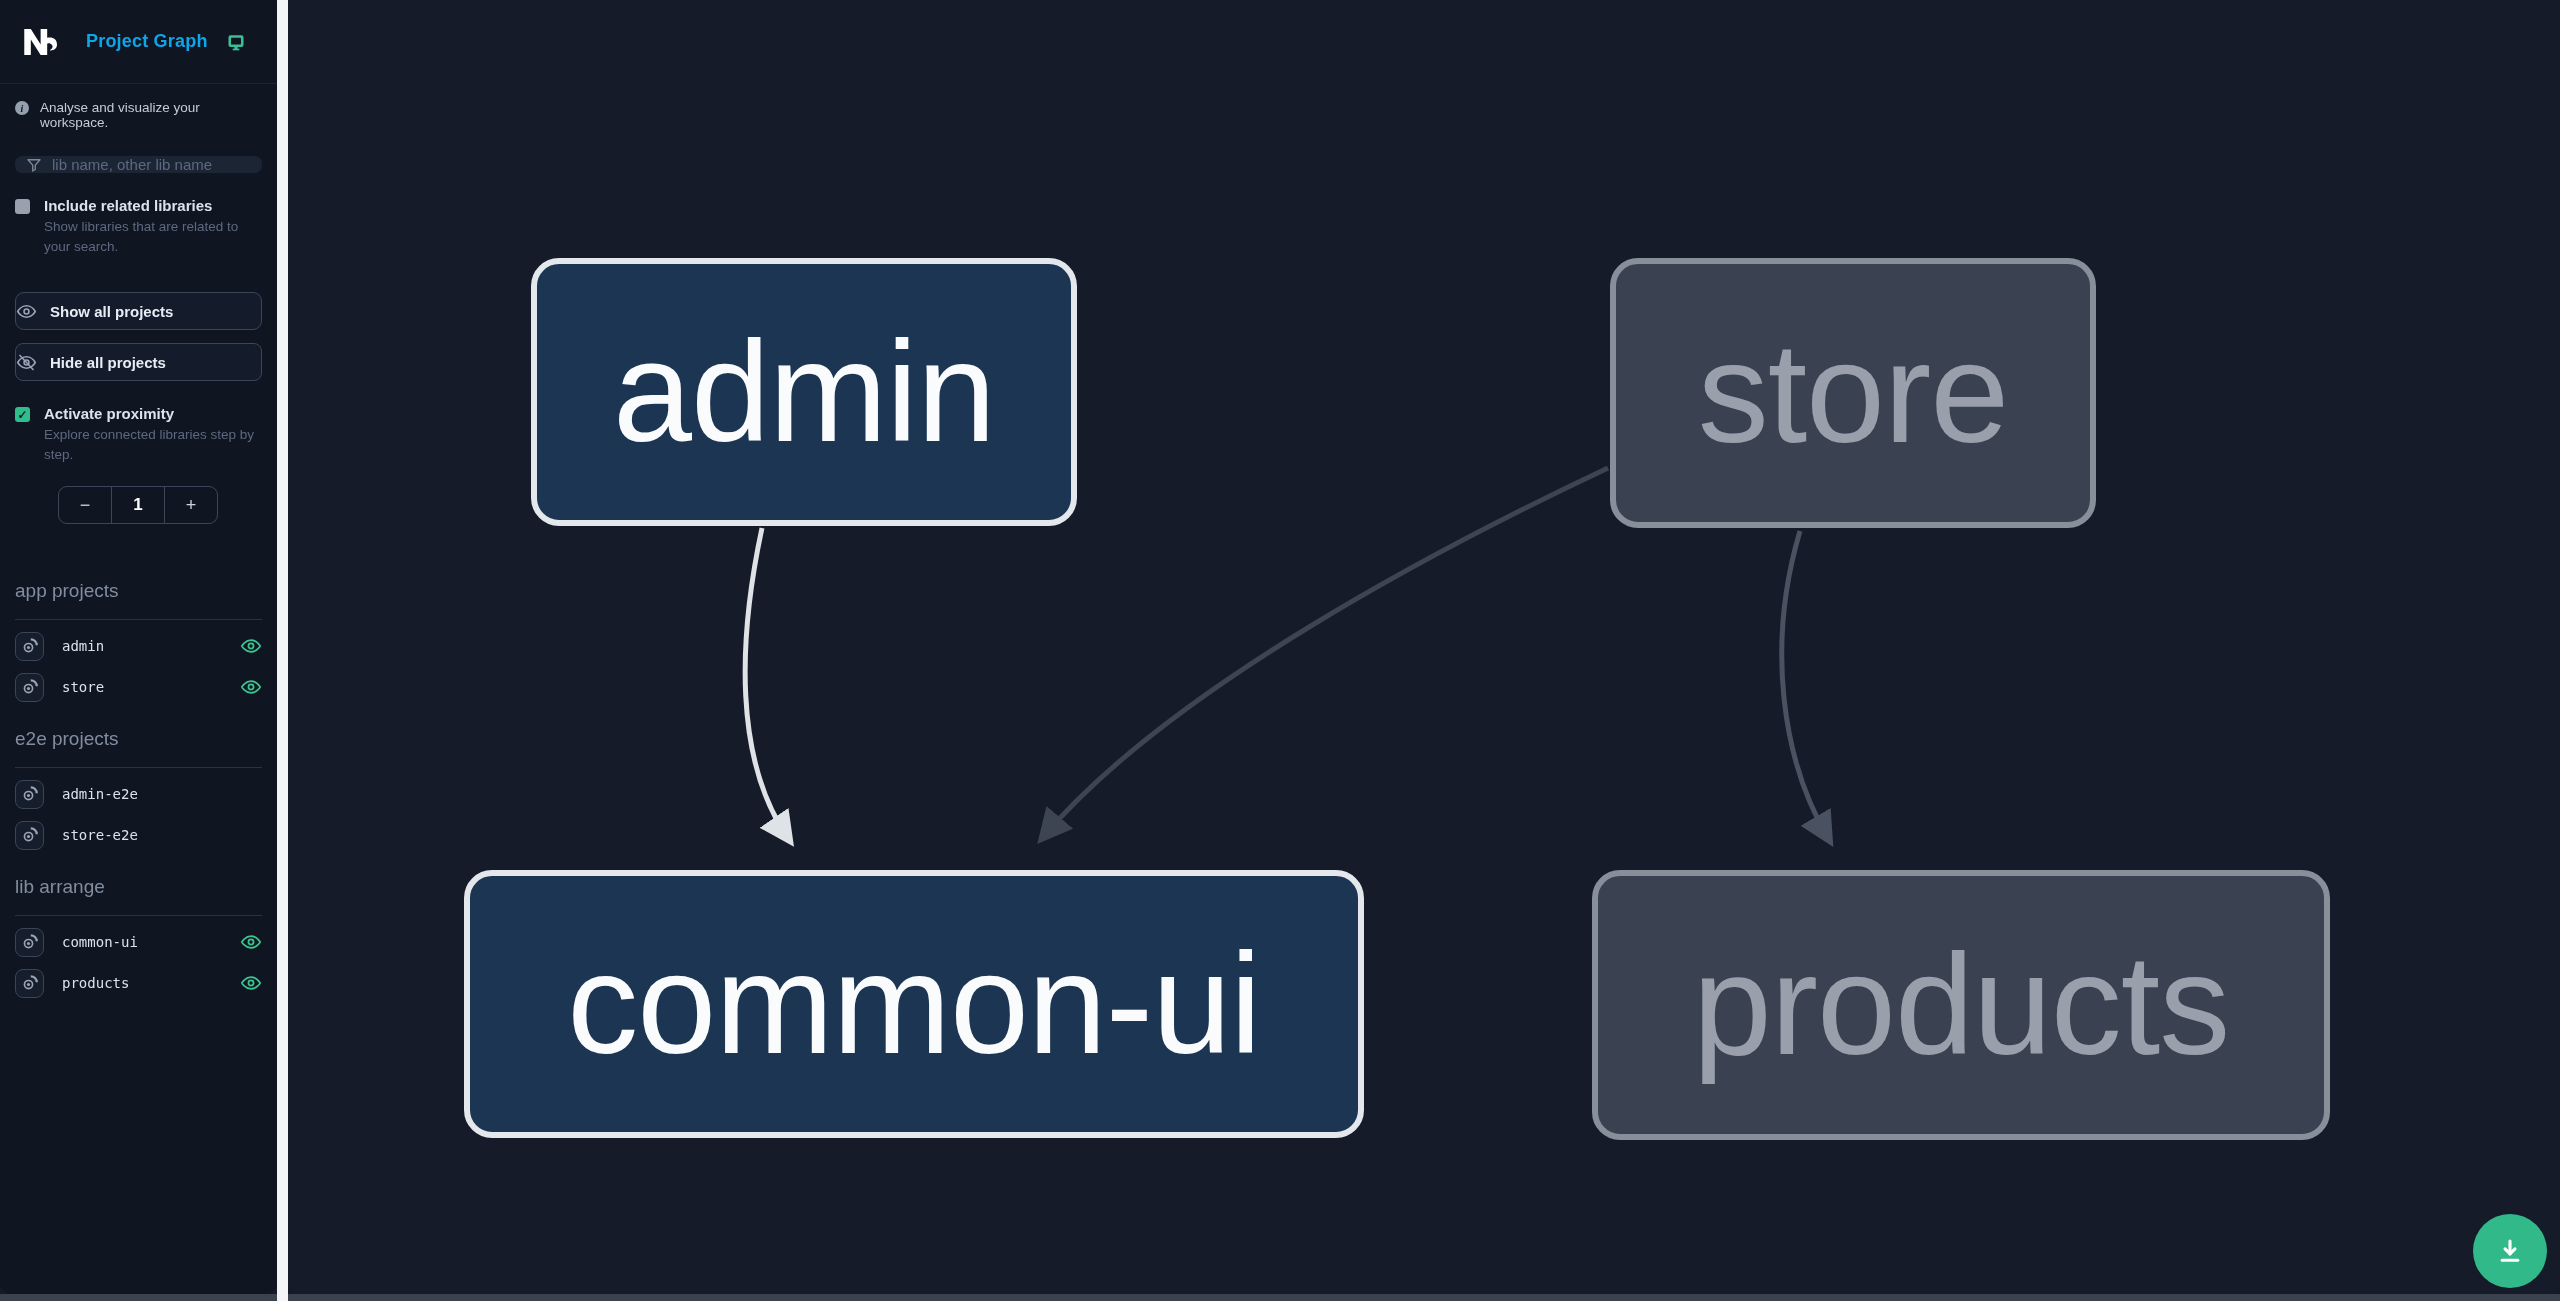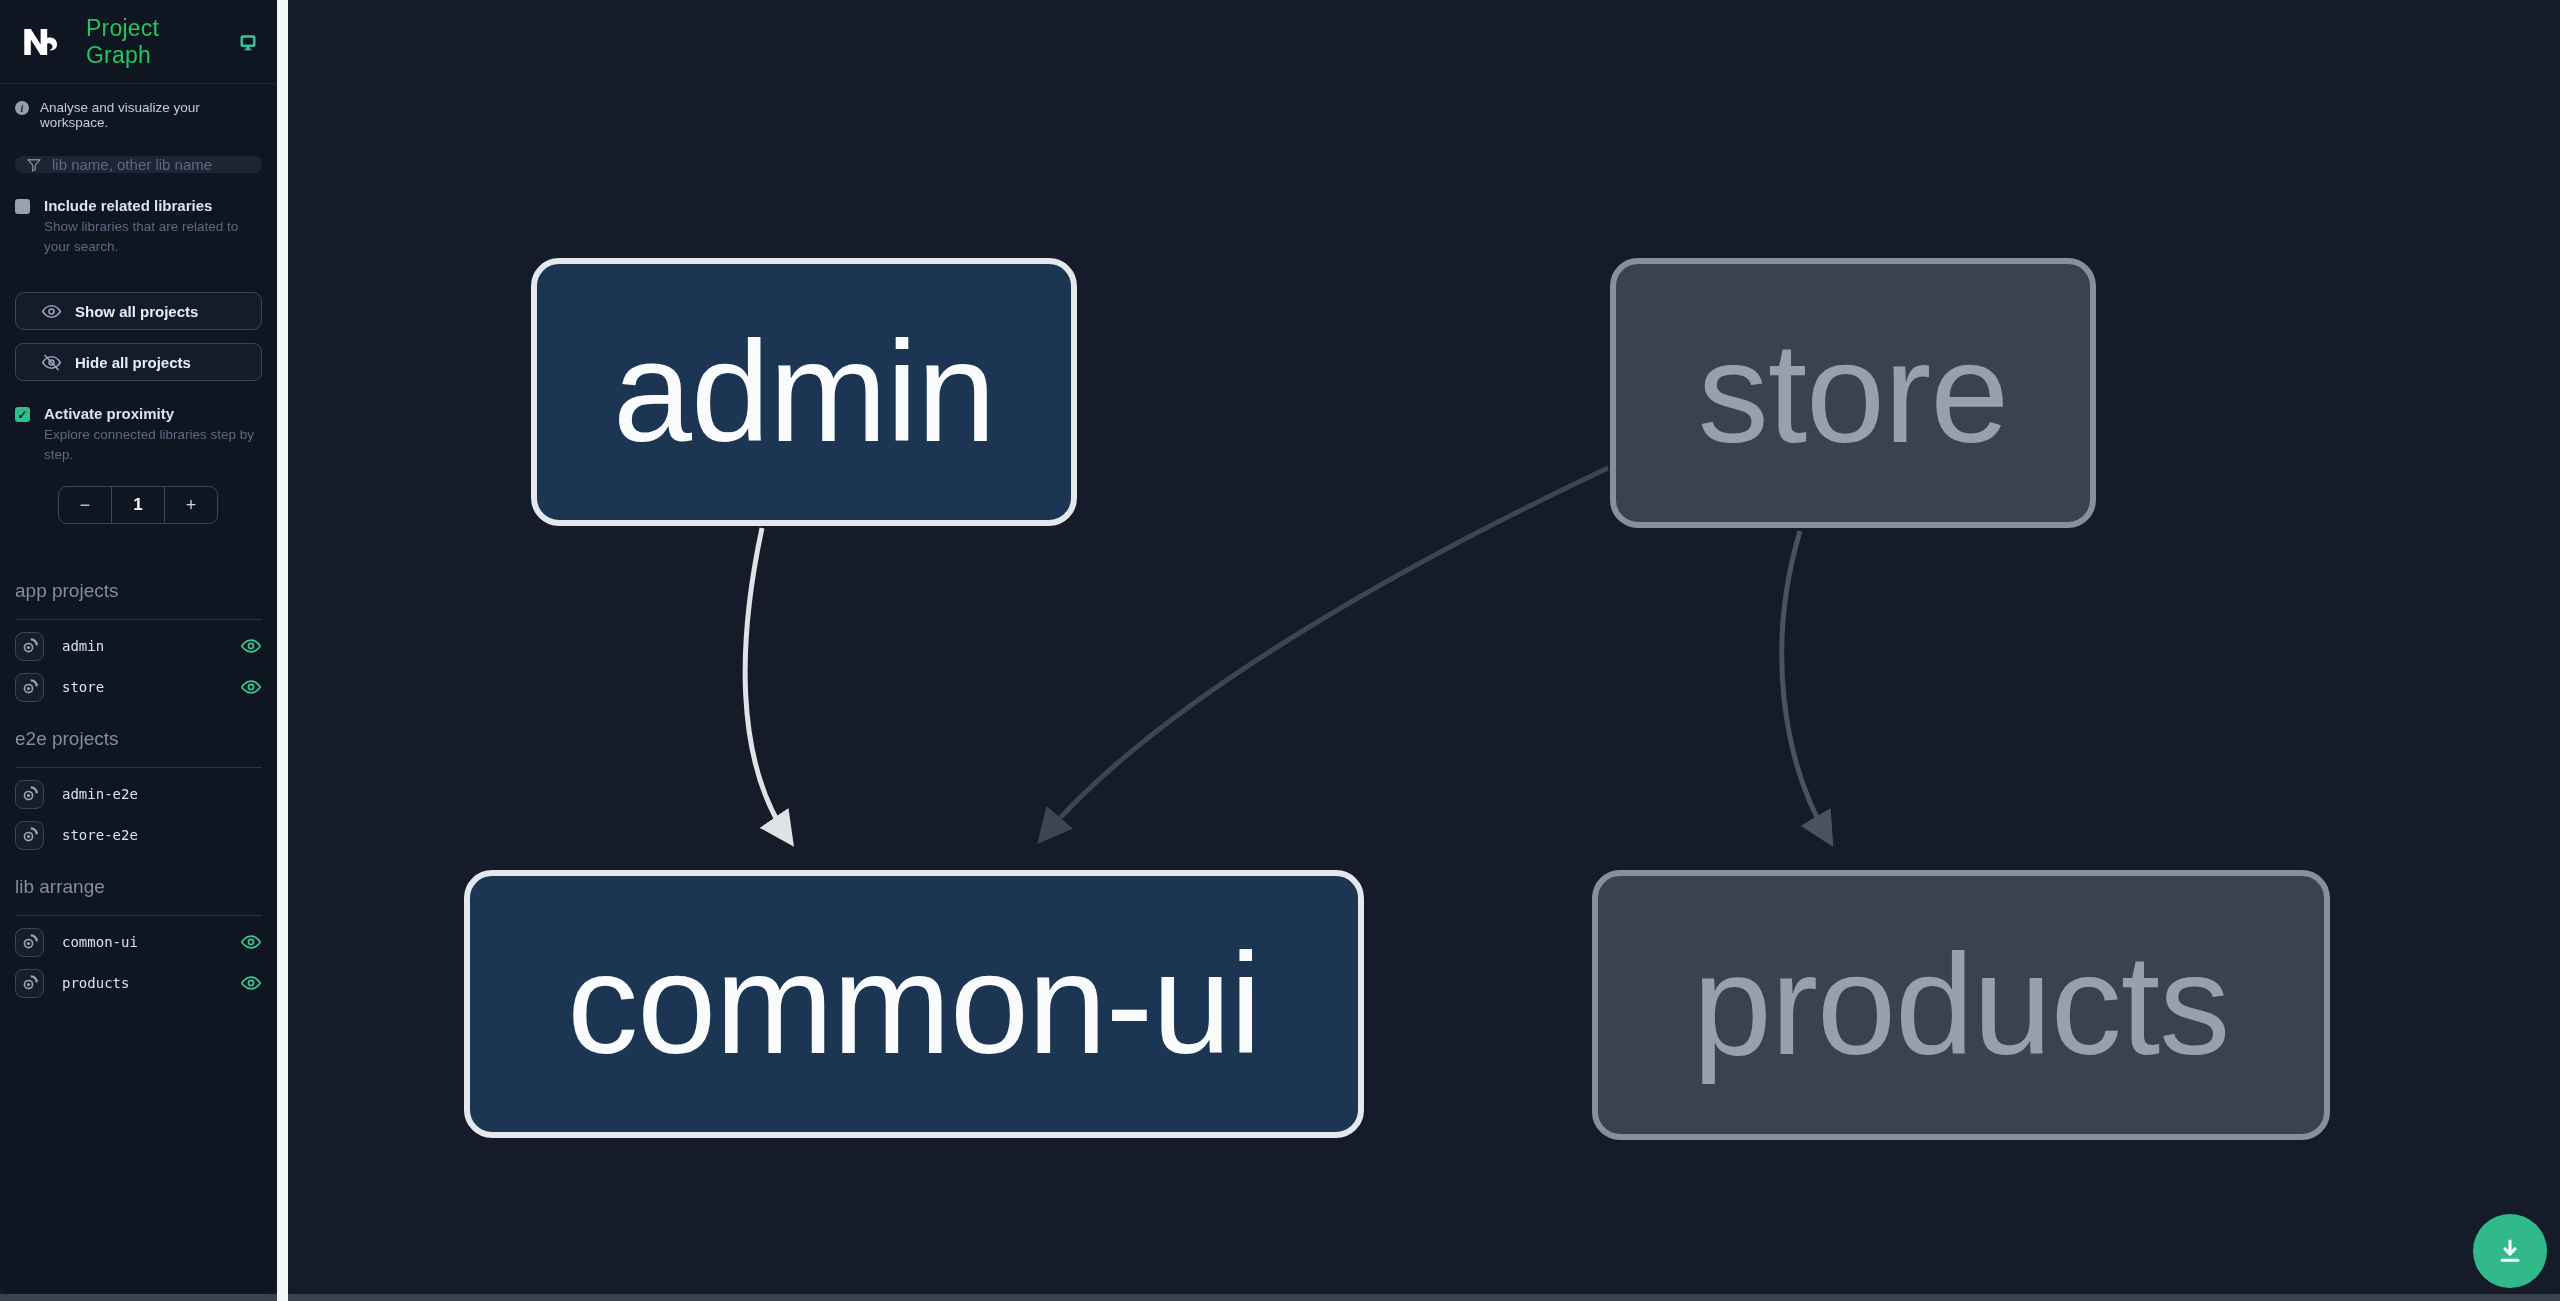--- a/index.html
+++ b/index.html
@@ -40,21 +40,21 @@
   
   .divider { position:absolute; left:277px; top:0; width:11px; height:1301px; background:#f4f5f7; z-index:4; cursor:col-resize; }
 
   
   .sidebar {
     position:absolute; left:0; top:0; width:277px; height:1294px;
     background:#0f1521; border-radius:0 0 12px 12px; z-index:3; overflow:hidden;
     color:#dce3ee;
   }
   .sb-header { height:84px; display:flex; align-items:center; padding:0 19px; border-bottom:1px solid #1d2636; }
-  .sb-title { margin-left:27px; font-size:23px; font-weight:400; color:#22c55e; letter-spacing:.2px; }
+  .sb-title { margin-left:27px; font-size:18px; font-weight:700; color:#0ea5e9; letter-spacing:.2px; }
   .sb-monitor { margin-left:18px; display:flex; }
 
   .sb-body { padding:0 15px; }
 
   .tagline { margin-top:16px; display:flex; align-items:flex-start; gap:11px; font-size:13.5px; color:#c3ccd9; }
   .info-icon {
     flex:0 0 auto; width:14px; height:14px; border-radius:50%; background:#95a0af; color:#0f1521;
     font-size:10px; font-weight:700; display:flex; align-items:center; justify-content:center;
     font-family:"Liberation Serif", serif; font-style:italic; margin-top:1px;
   }
@@ -73,21 +73,21 @@
   .cb { width:15px; height:15px; border-radius:3px; margin-top:2px; cursor:pointer;
         display:flex; align-items:center; justify-content:center; font-size:12px; font-weight:700; }
   .cb.gray  { background:#98a1ad; }
   .cb.white { background:#ffffff; }
   .cb.green { background:#2fbd8c; color:#12202e; }
   .cb-label { font-size:15px; font-weight:700; color:#dce3ee; line-height:17px; }
   .cb-desc  { grid-column:2; font-size:13.5px; color:#5d6980; line-height:1.45; margin-top:3px; max-width:220px; }
 
   .sb-btn {
     width:100%; height:38px; border:1px solid #3b4759; border-radius:9px; background:#141b2a;
-    display:flex; align-items:center; padding:0 25px; gap:13px; cursor:pointer;
+    display:flex; align-items:center; padding:0 0; gap:13px; cursor:pointer;
     color:#e7edf5; font-weight:700; font-size:15px; font-family:"Liberation Sans", sans-serif;
   }
   .sb-btn.first { margin-top:36px; }
   .sb-btn + .sb-btn { margin-top:13px;border-radius:8px; }
 
   .stepper {
     margin:22px 0 0 43px; width:160px; height:38px; border:1px solid #3b4759; border-radius:9px;
     display:flex; color:#cdd5e1; overflow:hidden;
   }
   .stepper > * { flex:1; display:flex; align-items:center; justify-content:center; font-size:17px; }

